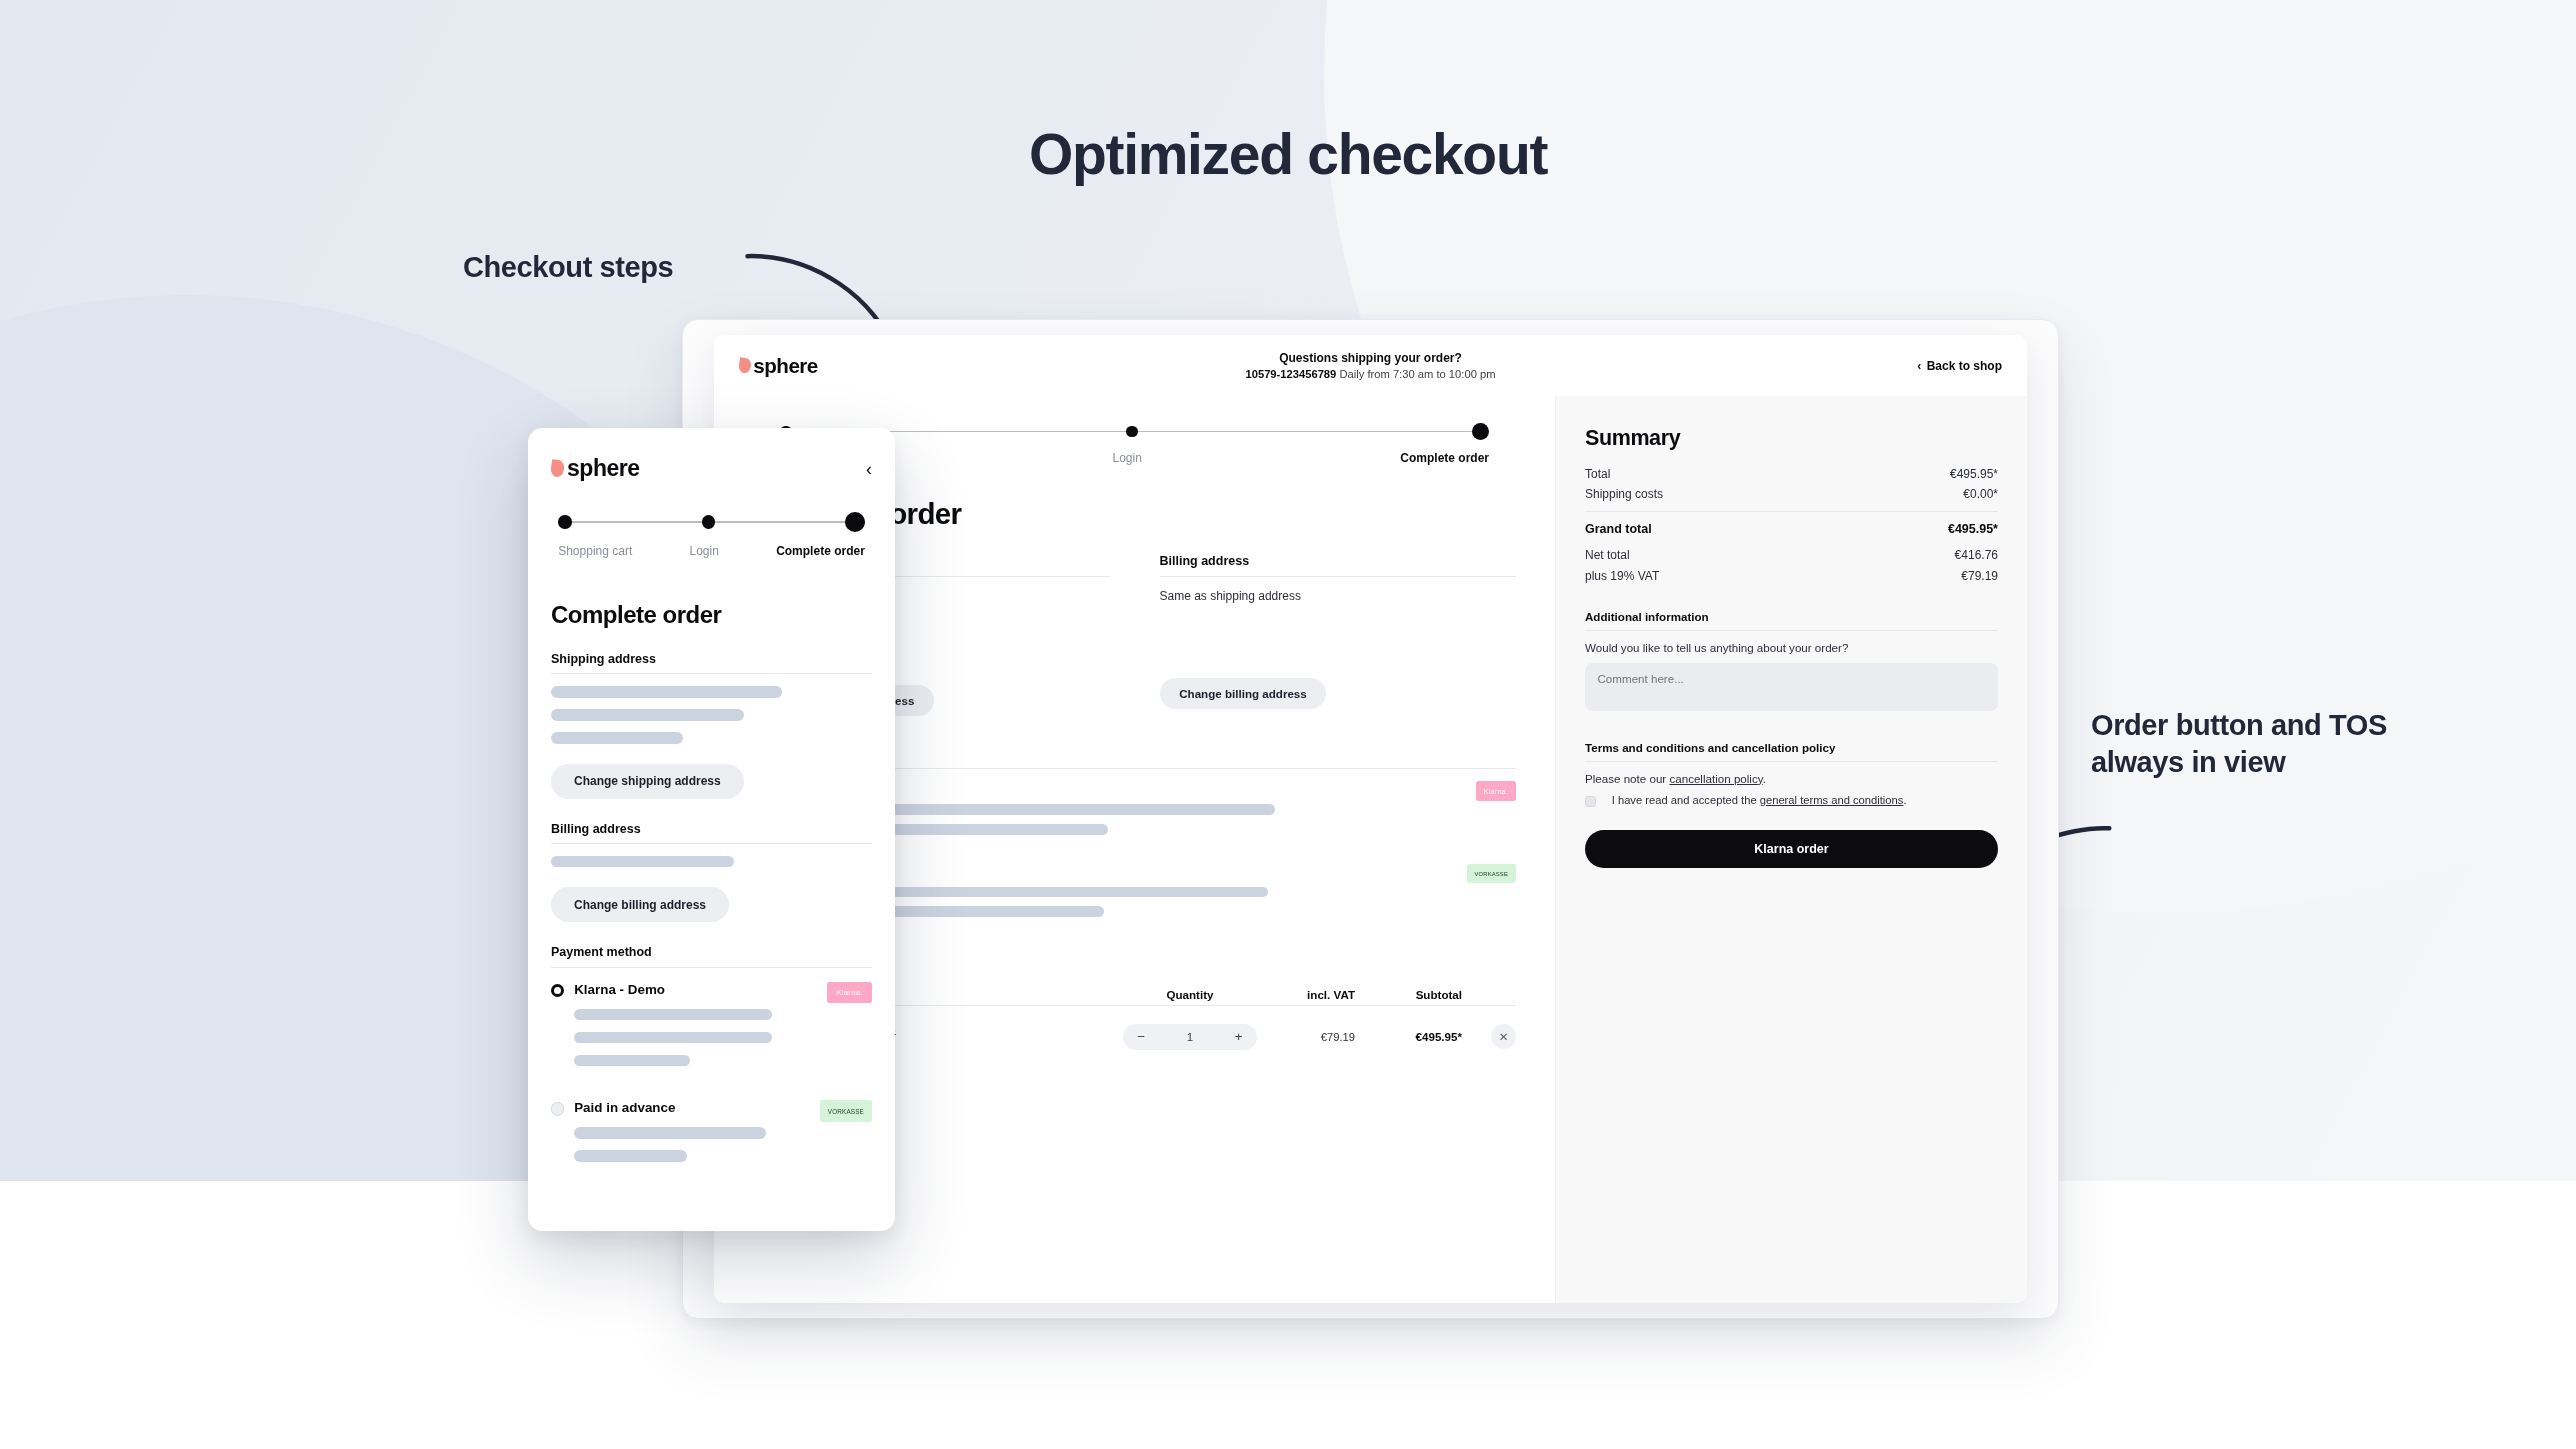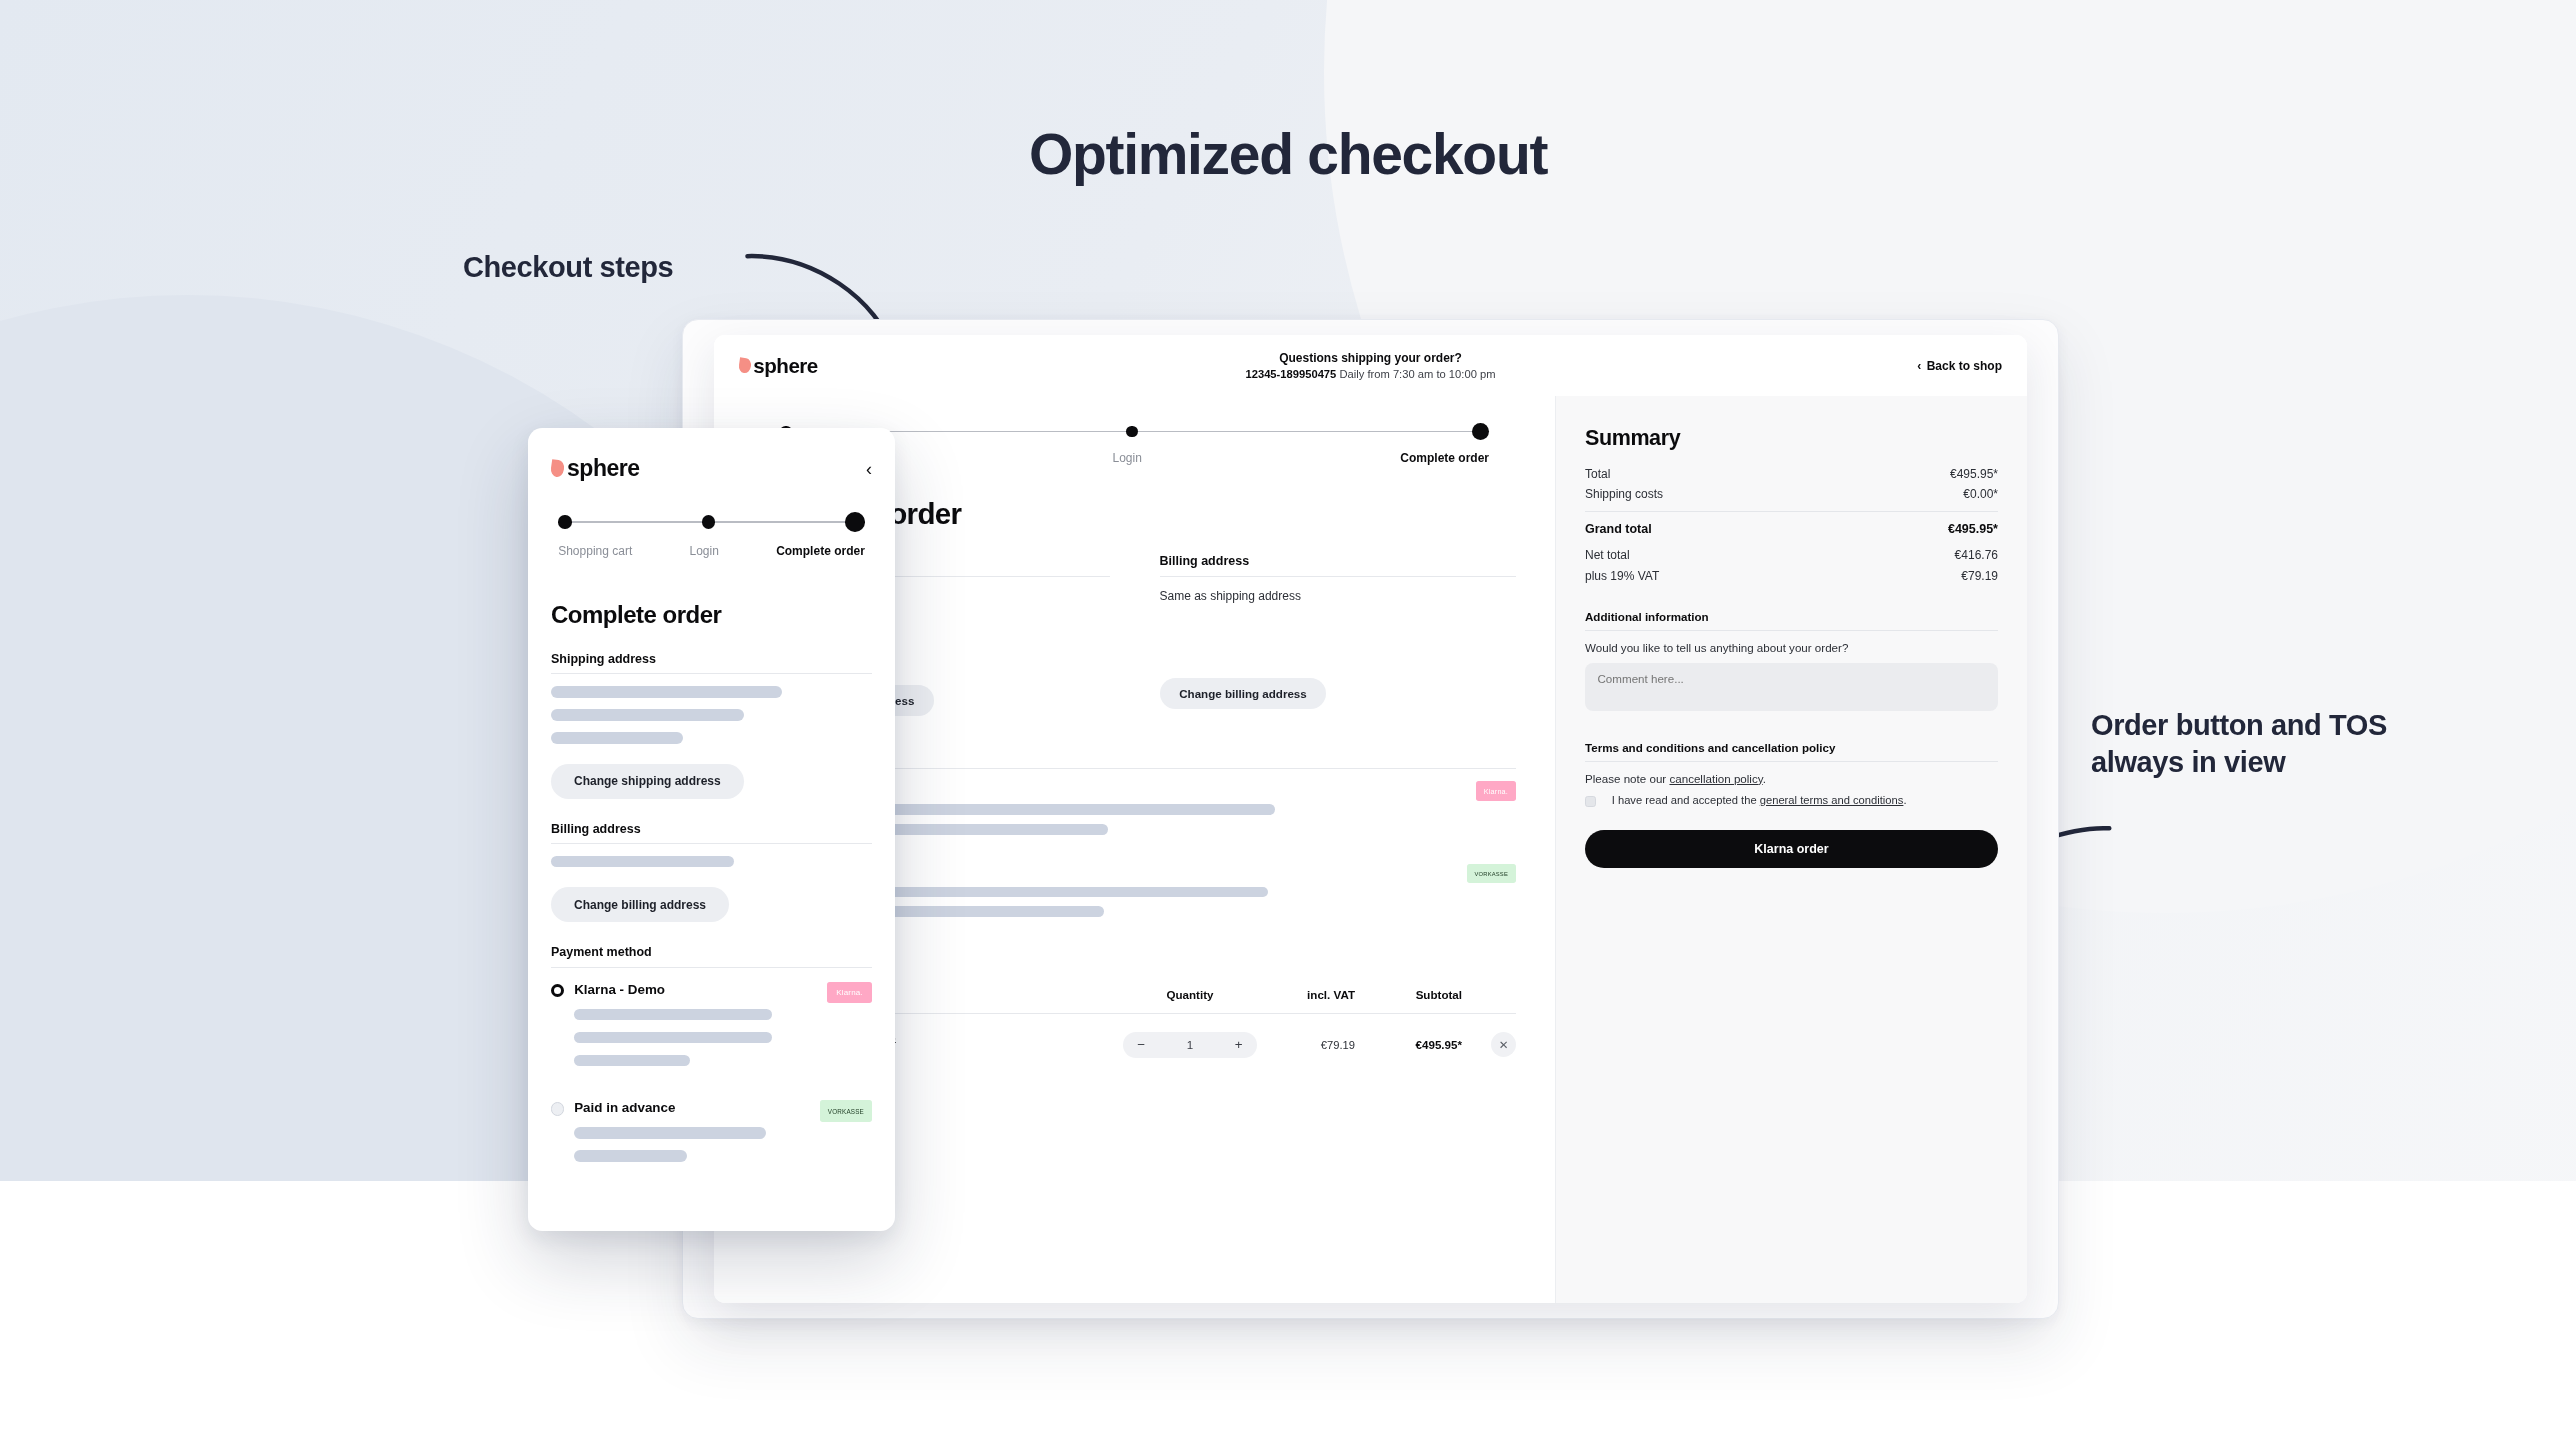--- a/index.html
+++ b/index.html
@@ -191,21 +191,21 @@
   .show-more {
     margin-top: 27px; font-size: 12px; font-weight: 700;
     color: #0b0b0d; display: inline-flex; align-items: center; gap: 5.4px;
     cursor: pointer;
   }
 
   
   .cart-table { margin-top: 30px; }
   .cart-head {
     display: flex; align-items: flex-end;
-    padding-bottom: 12px; border-bottom: 0.9px solid #e6e8ec;
+    padding-bottom: 4px; border-bottom: 0.9px solid #e6e8ec;
     font-size: 11.6px; font-weight: 700; color: #0b0b0d;
   }
   .ch-prod { flex: 1; }
   .ch-qty { width: 134px; text-align: center; }
   .ch-vat { width: 98px; text-align: right; }
   .ch-sub { width: 107px; text-align: right; }
   .ch-x { width: 54px; }
   .cart-row { display: flex; align-items: center; padding: 16px 0 0 0; }
   .prod-name {
     font-size: 12px; font-weight: 700; color: #0b0b0d;
@@ -324,21 +324,21 @@
 <div id="desktop-inner">
 
   <div class="shop-header">
     <div class="logo">
       <span class="logo-mark"></span>
       <span class="logo-text">sphere</span>
     </div>
     <div class="header-contact">
       <div class="hc-line1">Questions shipping your order?</div>
       <div class="hc-line2">
-        <span class="hc-phone">12345-189950475</span>
+        <span class="hc-phone">10579-123456789</span>
         <span>Daily from 7:30 am to 10:00 pm</span>
       </div>
     </div>
     <div class="back-to-shop">
       <span>‹</span>
       <span>Back to shop</span>
     </div>
   </div>
 
   <div class="shop-body">

